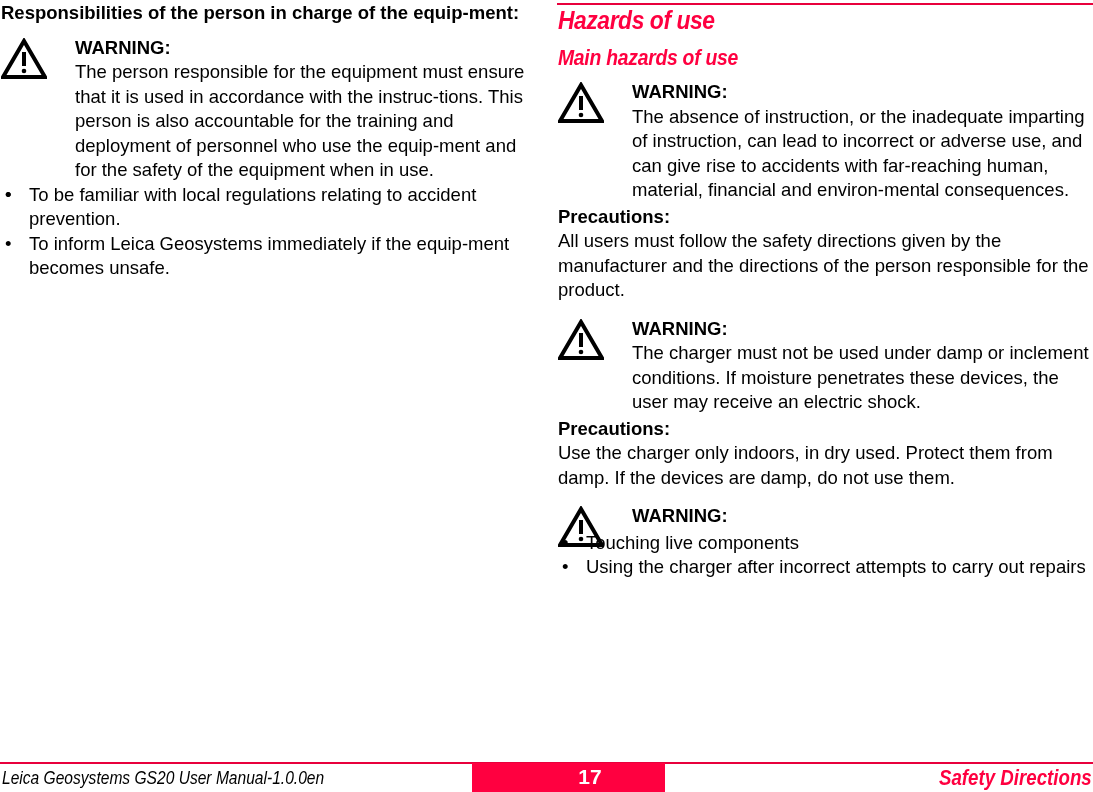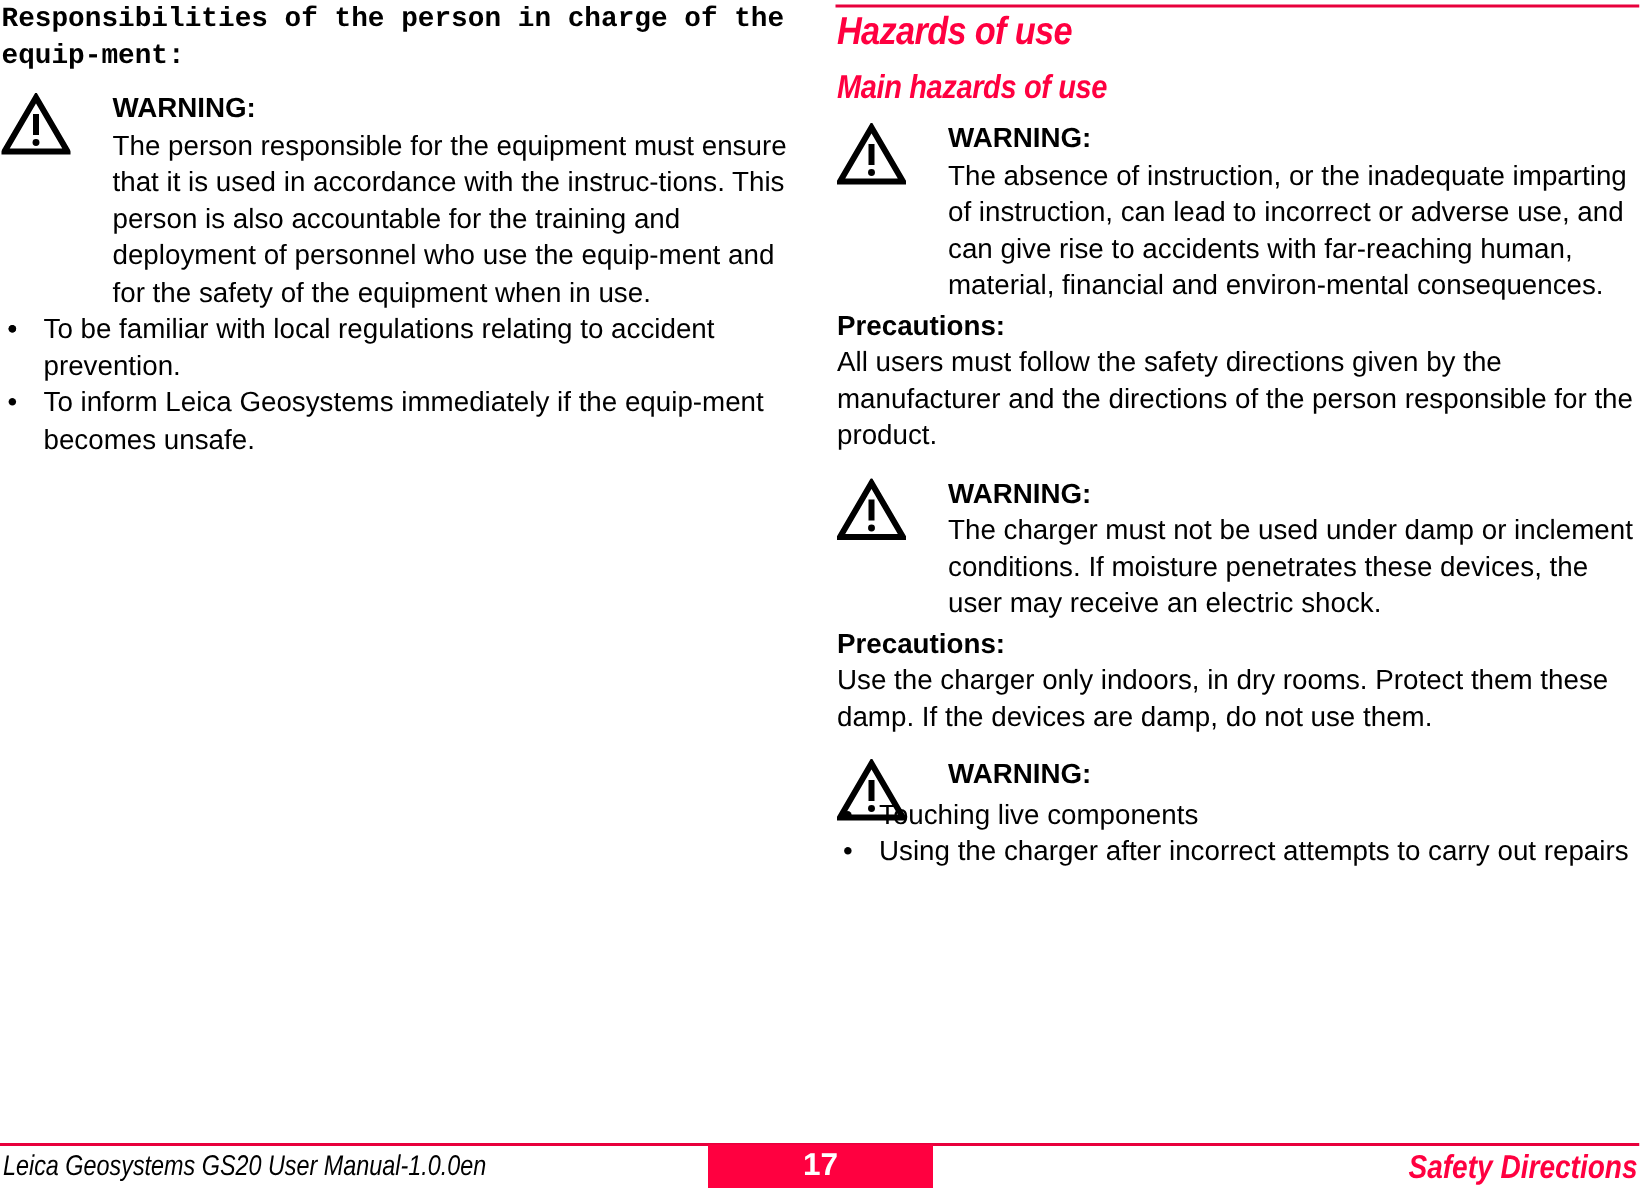--- a/index.html
+++ b/index.html
@@ -18,29 +18,29 @@
   .bullets li .dot { position:absolute; left:4px; top:0; }
   .rule-top { position:absolute; left:557px; top:3px; width:536px; height:2px; background:#e8003c; }
   .h1 { position:absolute; left:558px; top:3px; color:#ff0040; font-weight:bold; font-style:italic;
         font-size:26px; line-height:34px; letter-spacing:-0.5px; transform:scaleX(0.88); transform-origin:left; }
   .h2 { position:absolute; left:558px; top:43px; color:#ff0040; font-weight:bold; font-style:italic;
         font-size:22px; line-height:30px; letter-spacing:-0.3px; transform:scaleX(0.88); transform-origin:left; }
   .footer-rule { position:absolute; left:0; top:762px; width:1093px; height:2px; background:#e8003c; }
   .footer-left { position:absolute; left:2px; top:765px; font-style:italic; font-size:19px; line-height:26px;
                  transform:scaleX(0.82); transform-origin:left; }
   .footer-page { position:absolute; left:472px; top:763px; width:150px; height:29px; background:#ff0040;
-                 color:#fff; font-weight:bold; font-size:21px; line-height:28px; text-align:center; }
+                 color:#fff; font-weight:bold; font-size:21px; line-height:28px; text-align:center;padding-left:43px; }
   .footer-right { position:absolute; right:1px; top:764px; color:#ff0040; font-weight:bold; font-style:italic;
                   font-size:22px; line-height:28px; transform:scaleX(0.85); transform-origin:right; }
 </style>
 </head>
 <body>
 
 <div class="col left">
-  <p class="h-bold" style="margin-top:1px;font-family:Liberation Mono, monospace;">Responsibilities of the person in charge of the equip-ment:</p>
+  <p class="h-bold" style="margin-top:1px;">Responsibilities of the person in charge of the equip-ment:</p>
 
   <div class="warn" style="margin-top:10px;">
     <svg class="icon" viewBox="0 0 46 42">
       <polygon points="23,3 44,39 2,39" fill="none" stroke="#000" stroke-width="4" stroke-linejoin="miter"></polygon>
       <rect x="21" y="14" width="4" height="14" fill="#000"></rect>
       <circle cx="23" cy="33" r="2.3" fill="#000"></circle>
     </svg>
     <div class="wt">WARNING:</div>
     <div class="p">The person responsible for the equipment must ensure that it is used in accordance with the instruc-tions. This person is also accountable for the training and deployment of personnel who use the equip-ment and for the safety of the equipment when in use.</div>
   </div>
@@ -74,21 +74,21 @@
     <svg class="icon" viewBox="0 0 46 42">
       <polygon points="23,3 44,39 2,39" fill="none" stroke="#000" stroke-width="4"></polygon>
       <rect x="21" y="14" width="4" height="14" fill="#000"></rect>
       <circle cx="23" cy="33" r="2.3" fill="#000"></circle>
     </svg>
     <div class="wt">WARNING:</div>
     <div class="p">The charger must not be used under damp or inclement conditions. If moisture penetrates these devices, the user may receive an electric shock.</div>
   </div>
 
   <div class="h-bold" style="margin-top:2px;">Precautions:</div>
-  <div class="p">Use the charger only indoors, in dry rooms. Protect them these damp. If the devices are damp, do not use them.</div>
+  <div class="p">Use the charger only indoors, in dry used. Protect them from damp. If the devices are damp, do not use them.</div>
 
   <div class="warn" style="margin-top:14px;">
     <svg class="icon" viewBox="0 0 46 42">
       <polygon points="23,3 44,39 2,39" fill="none" stroke="#000" stroke-width="4"></polygon>
       <rect x="21" y="14" width="4" height="14" fill="#000"></rect>
       <circle cx="23" cy="33" r="2.3" fill="#000"></circle>
     </svg>
     <div class="wt">WARNING:</div>
   </div>
 

